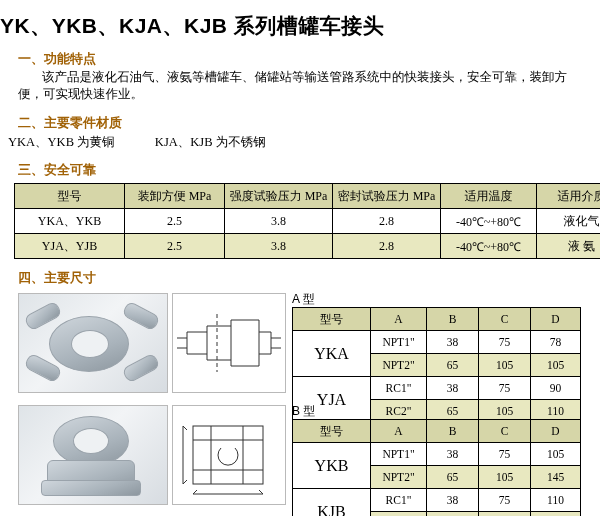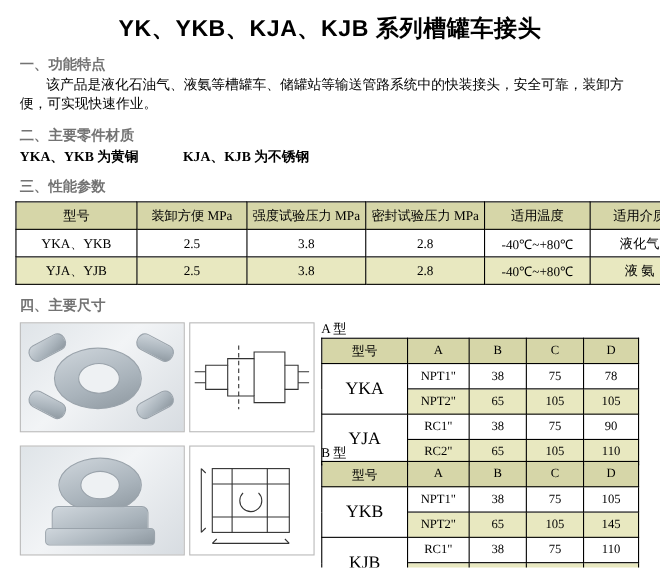--- a/index.html
+++ b/index.html
@@ -7,46 +7,44 @@
     width:600px;height:516px;
     background:#ffffff;
     font-family:"Liberation Serif", serif;
     color:#000;
     position:relative;
     overflow:hidden;
   }
   .page{position:relative;width:600px;height:516px;}
 
   .title{
-    text-align:center;
     font-size:21px;
     font-weight:bold;
     letter-spacing:0.5px;
     margin:12px 0 0 0;
     font-family:"Liberation Sans", sans-serif;
   }
 
   .sec-head{
-    color:#737373;
+    color:#a16207;
     font-weight:bold;
     font-size:13px;
     margin:10px 0 2px 18px;
     font-family:"Liberation Sans", sans-serif;
   }
   .para{
     font-size:12.5px;
     line-height:17px;
     margin:0 14px 0 18px;
     text-indent:0;
   }
   .para.indent{ text-indent:24px;font-family:Liberation Mono, monospace; }
   .mat-line{
     font-size:12.5px;
-    margin:0 0 0 18px;
-    font-weight:bold;
+    margin:0 0 0 8px;
   }
   .mat-line .gap{display:inline-block;width:34px;}
 
   
   table{border-collapse:collapse;}
   .perf{
     margin:4px 0 0 14px;
     width:572px;
     table-layout:fixed;
   }
@@ -82,21 +80,21 @@
   .drawing{
     position:absolute;
     border:1px solid #b9b9b9;
     background:#ffffff;
     overflow:hidden;
   }
 
   .tbl-label{
     position:absolute;
     font-size:12px;
-    font-family:Liberation Serif, serif;
+    font-family:Liberation Sans, sans-serif;
   }
   .dimtbl{
     position:absolute;
     table-layout:fixed;
   }
   .dimtbl td{
     border:1px solid #000;
     text-align:center;
     font-size:11.5px;
     height:22px;
@@ -117,21 +115,21 @@
   <div class="sec-head">一、功能特点</div>
   <div class="para indent">该产品是液化石油气、液氨等槽罐车、储罐站等输送管路系统中的快装接头，安全可靠，装卸方便，可实现快速作业。</div>
 
   <div class="sec-head">二、主要零件材质</div>
   <div class="mat-line">
     <span>YKA、YKB 为黄铜</span>
     <span class="gap"></span>
     <span>KJA、KJB 为不锈钢</span>
   </div>
 
-  <div class="sec-head">三、性能参数</div>
+  <div class="sec-head">三、安全可靠</div>
 
   <table class="perf">
     <colgroup>
       <col style="width:110px">
         <col style="width:100px">
         <col style="width:108px">
       <col style="width:108px">
         <col style="width:96px">
         <col style="width:90px">
     </colgroup>

